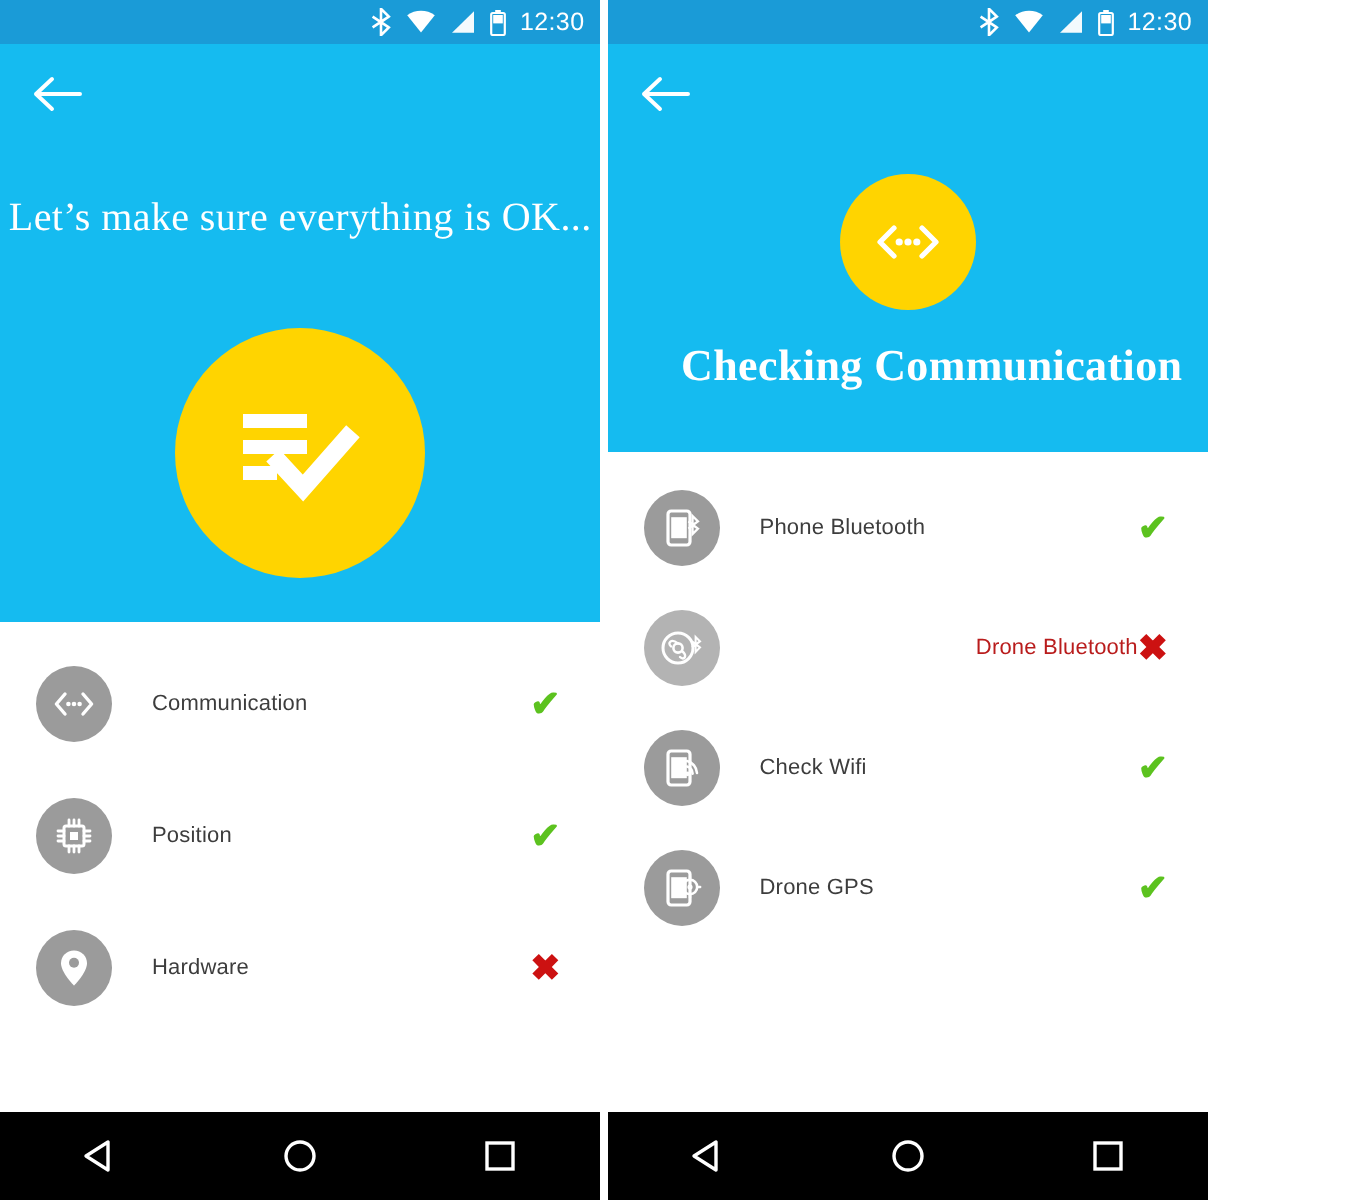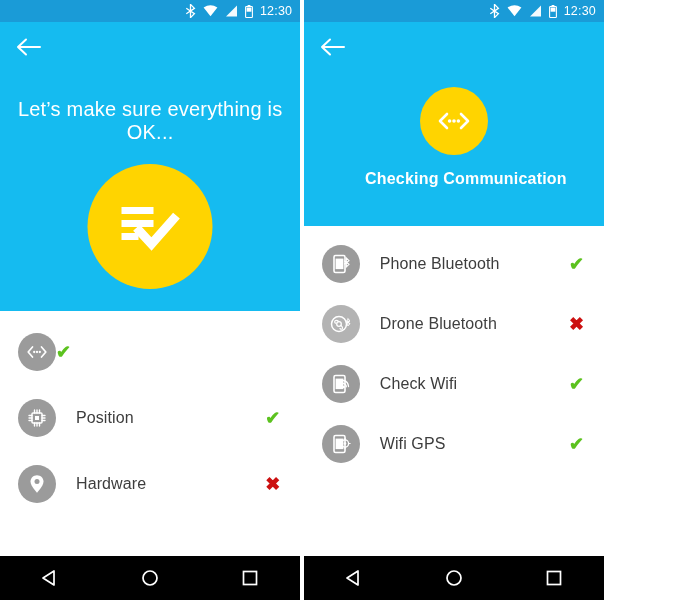--- a/index.html
+++ b/index.html
@@ -30,40 +30,41 @@
     color:#ffffff; font-size:12.5px; letter-spacing:.2px;
     font-family:"Liberation Sans", sans-serif;
   }
 
   
   .hero {
     background:#15bbf0;
     flex:none;
     position:relative;
     width:100%;
+    font-family:Liberation Serif, serif;
   }
   .hero-left  { height:289px; }
   .hero-right { height:204px; }
 
   .backbtn {
     position:absolute; left:12px; top:8px;
     width:34px; height:34px;
     display:flex; align-items:center; justify-content:center;
     cursor:pointer;
   }
 
   .hero-title {
     position:absolute; left:0; right:0;
     text-align:center;
     color:#ffffff;
     font-weight:300;
     letter-spacing:.2px;
   }
   .hero-title-left  { top:76px; font-size:20px; }
-  .hero-title-right { top:148px; font-size:16px; font-weight:700;margin-left:24px; }
+  .hero-title-right { top:148px; font-size:22px; font-weight:700;margin-left:24px; }
 
   .bigcircle {
     position:absolute;
     left:50%; transform:translateX(-50%);
     border-radius:50%;
     background:#ffd400;
     display:flex; align-items:center; justify-content:center;
   }
   .bigcircle-left  { top:142px; width:125px; height:125px; }
   .bigcircle-right { top:65px;  width:68px;  height:68px;  }
@@ -85,26 +86,26 @@
   .row .rowicon {
     width:38px; height:38px; border-radius:50%;
     background:#9b9b9b;
     display:flex; align-items:center; justify-content:center;
     flex:none;
   }
   .row .rowicon.dim { background:#b3b3b3; }
   .row .rowlabel {
     flex:1 1 auto;
     margin-left:20px;
-    font-size:16px;
+    font-size:11px;
     color:#3d3d3d;
     font-weight:400;
     letter-spacing:.1px;
   }
-  .row .rowlabel.muted { color:#404040; }
+  .row .rowlabel.muted { color:#b91c1c;text-align:right; }
   .row .status { font-size:18px; line-height:1; font-weight:bold; flex:none; }
   .status.ok  { color:#5cc21f; }
   .status.bad { color:#cc1111; }
 
   .rowmsg {
     padding:0 26px 10px 78px;
     font-size:13.2px;
     line-height:1.35;
     color:#4a4a4a;
   }
@@ -179,20 +180,21 @@
       <div class="row">
         <span class="rowicon">
           <svg width="22" height="14" viewBox="0 0 22 14">
             <path d="M6.5 2 L2.2 7 L6.5 12" stroke="#ffffff" stroke-width="1.7" fill="none" stroke-linecap="round" stroke-linejoin="round"></path>
             <path d="M15.5 2 L19.8 7 L15.5 12" stroke="#ffffff" stroke-width="1.7" fill="none" stroke-linecap="round" stroke-linejoin="round"></path>
             <circle cx="8.2" cy="7" r="1.15" fill="#ffffff"></circle>
               <circle cx="11" cy="7" r="1.15" fill="#ffffff"></circle>
               <circle cx="13.8" cy="7" r="1.15" fill="#ffffff"></circle>
           </svg>
         </span>
+        <span class="rowlabel">Communication</span>
         <span class="status ok">✔</span>
       </div>
 
       <div class="row">
         <span class="rowicon">
           <svg width="22" height="22" viewBox="0 0 22 22">
             <rect x="6" y="6" width="10" height="10" rx="1" fill="none" stroke="#ffffff" stroke-width="1.5"></rect>
             <rect x="9" y="9" width="4" height="4" fill="#ffffff"></rect>
             <g stroke="#ffffff" stroke-width="1.4" stroke-linecap="round">
               <path d="M8.5 6 L8.5 3"></path>
@@ -357,21 +359,21 @@
             <circle cx="15" cy="10.5" r="3.6" fill="none" stroke="#ffffff" stroke-width="1.3"></circle>
             <circle cx="15" cy="10.5" r="1.3" fill="#ffffff"></circle>
             <g stroke="#ffffff" stroke-width="1.2" stroke-linecap="round">
               <path d="M15 5.4 L15 7"></path>
                 <path d="M15 14 L15 15.6"></path>
               <path d="M9.9 10.5 L11.5 10.5"></path>
                 <path d="M18.5 10.5 L20.1 10.5"></path>
             </g>
           </svg>
         </span>
-        <span class="rowlabel">Wifi GPS</span>
+        <span class="rowlabel">Drone GPS</span>
         <span class="status ok">✔</span>
       </div>
 
     </div>
 
     <div class="navbar">
       <span class="nb">
         <span>
           <svg width="18" height="18" viewBox="0 0 18 18">
               <path d="M13 2 L13 16 L2 9 Z" fill="none" stroke="#ffffff" stroke-width="1.7" stroke-linejoin="round"></path>

